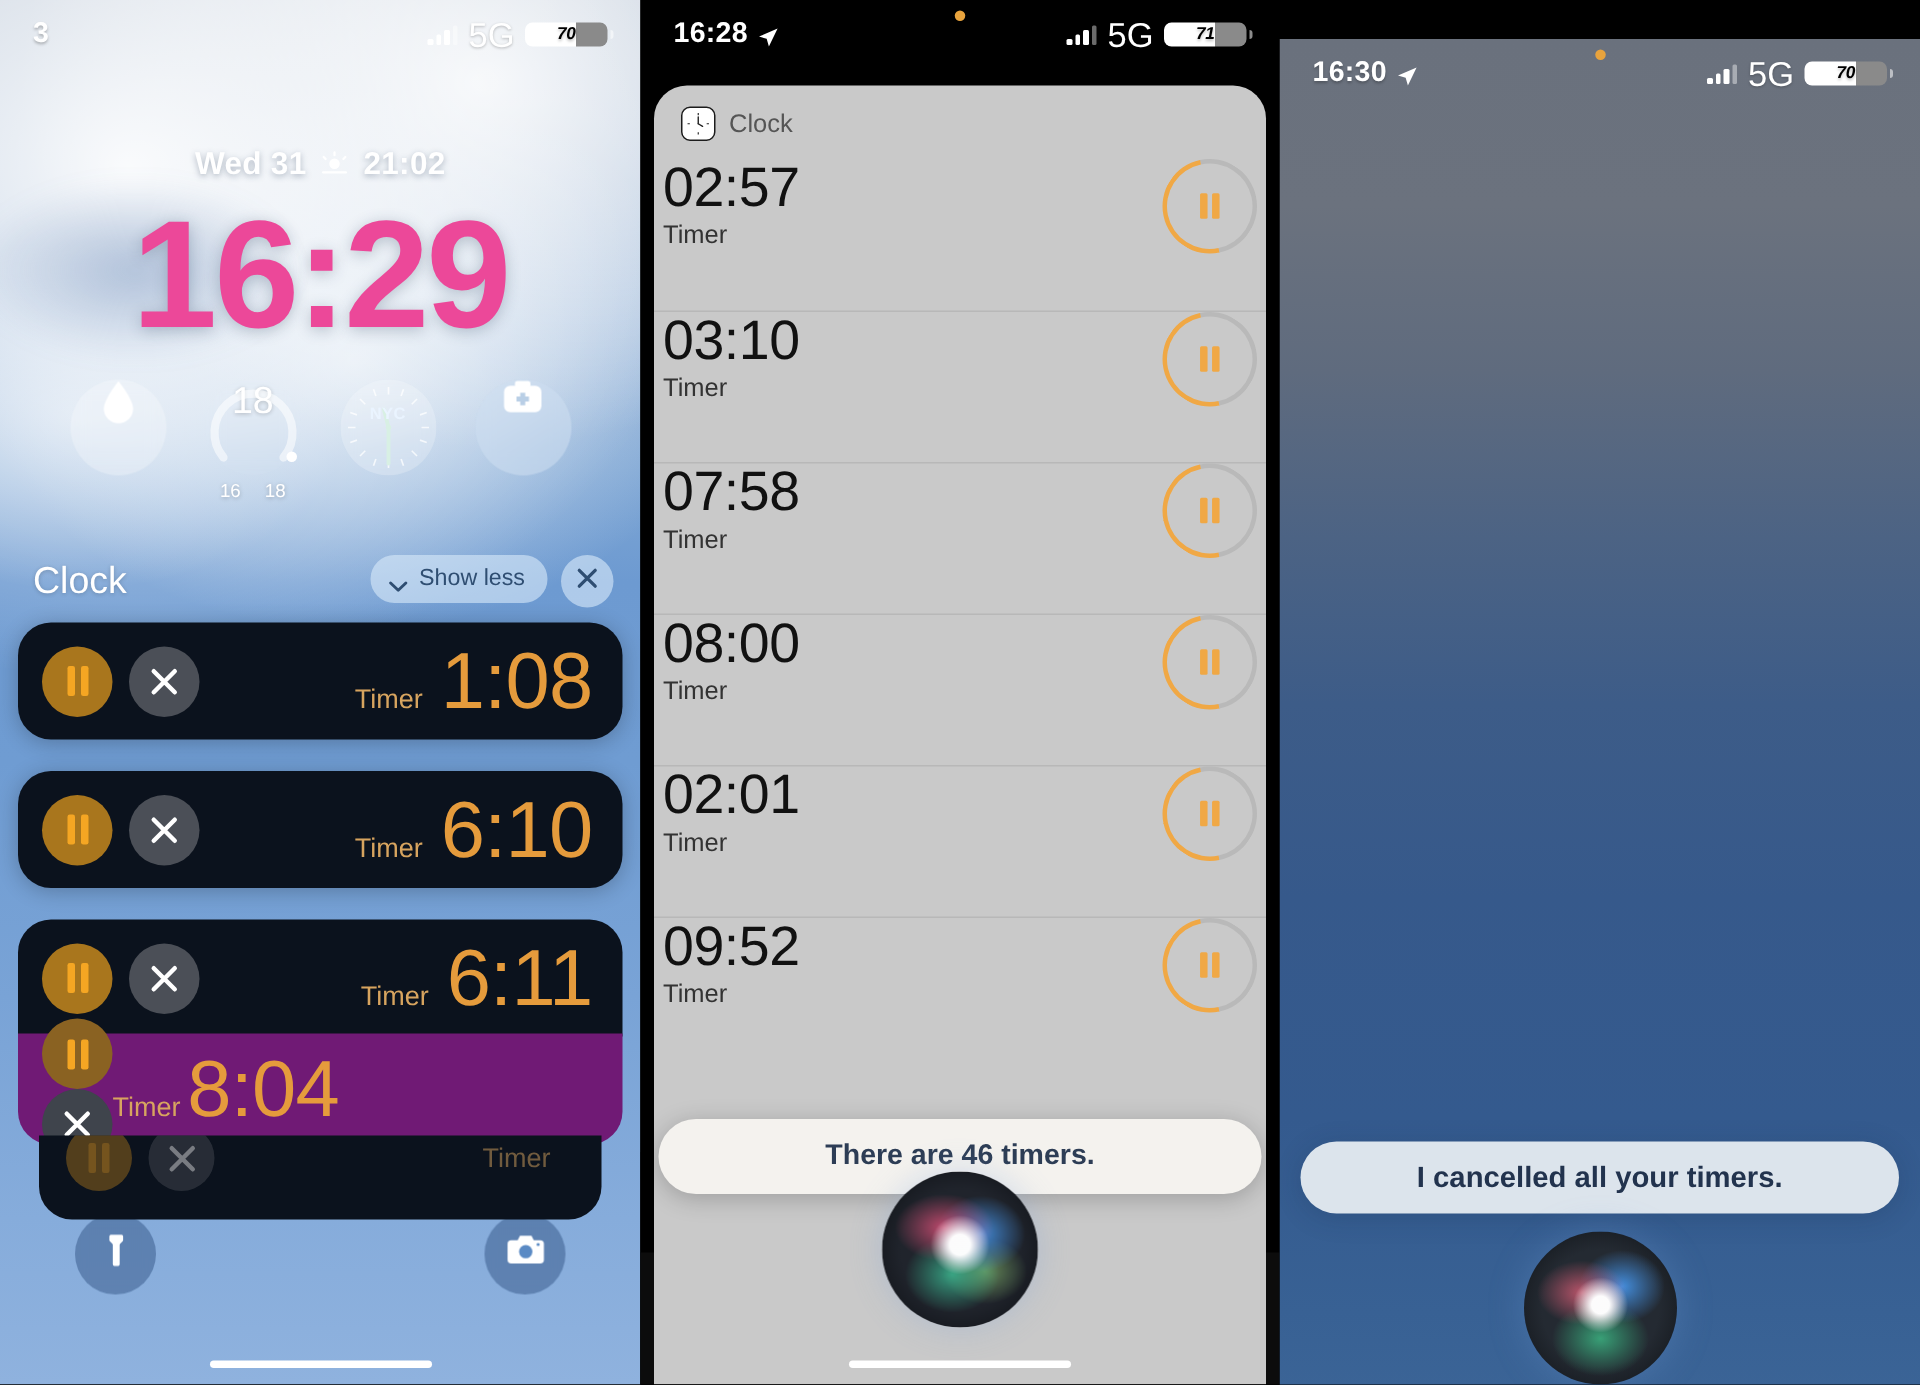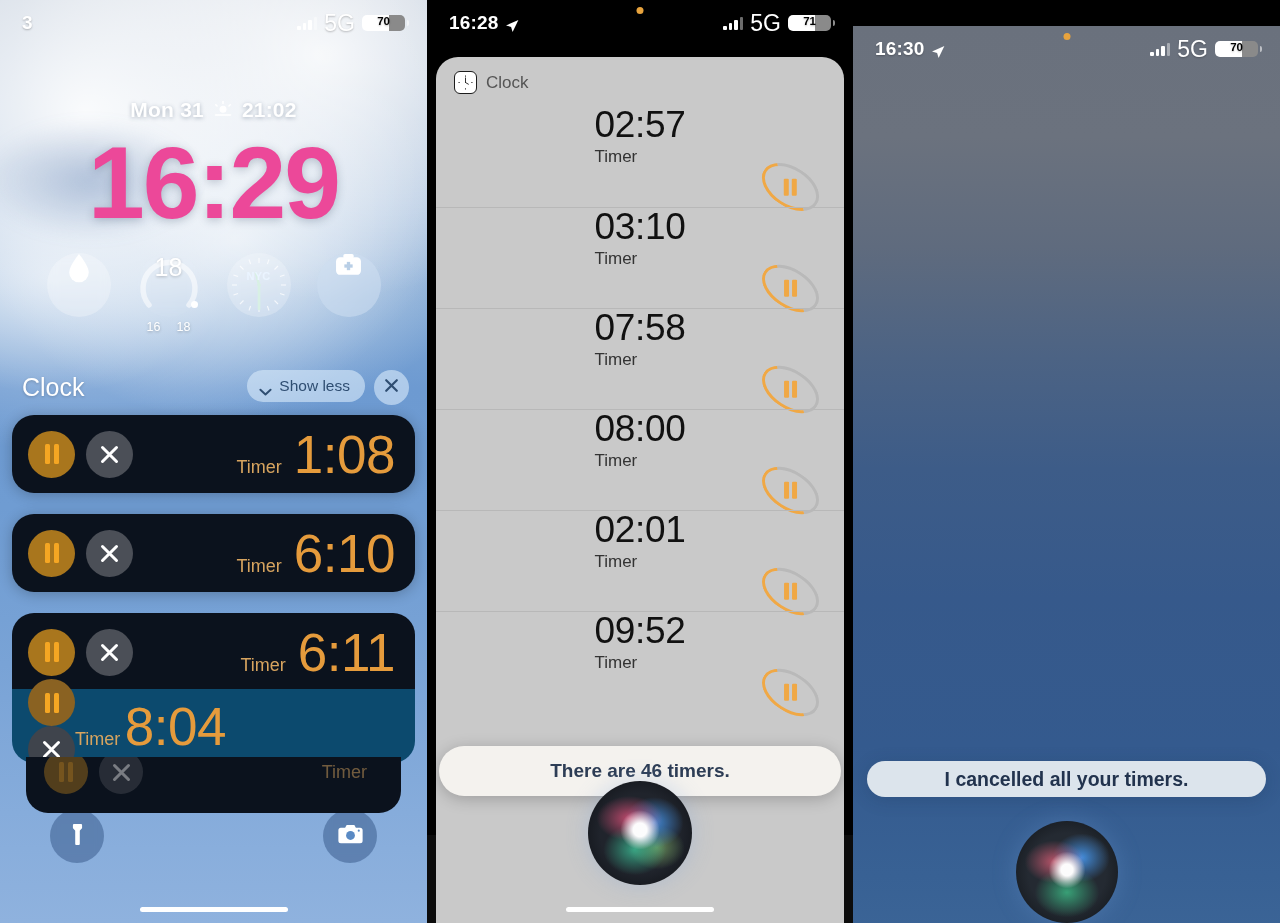--- a/index.html
+++ b/index.html
@@ -20,22 +20,22 @@
   .sb-left { font-size:19px; font-weight:600; letter-spacing:.2px;
      display:flex; align-items:center; gap:6px; text-shadow:0 1px 2px rgba(0,0,0,.25);}
   .sb-right { display:flex; align-items:center; gap:7px;
      text-shadow:0 1px 2px rgba(0,0,0,.25);}
   .sb-5g { font-size:23px; font-weight:500; }
   .loc-arrow { width:14px; height:14px; display:inline-block; }
   .bars { display:flex; align-items:flex-end; gap:2px; height:13px; }
   .bars i { display:block; width:3.5px; background:#fff; border-radius:1px; }
   .bars i:nth-child(1){height:4px;} .bars i:nth-child(2){height:7px;}
   .bars i:nth-child(3){height:10px;} .bars i:nth-child(4){height:13px; opacity:.42;}
-  .batt { position:relative; width:43px; height:16px; border-radius:5px;
-     background:#fff; display:flex; align-items:flex-start; justify-content:center; }
+  .batt { position:relative; width:55px; height:16px; border-radius:5px;
+     background:#fff; display:flex; align-items:center; justify-content:center;font-style:italic; }
   .batt.dim { background:linear-gradient(90deg,#fff 0 62%, #8a8a8a 62% 100%); }
   .batt span { font-size:11.5px; font-weight:700; color:#000; letter-spacing:-.2px; }
   .batt::after { content:""; position:absolute; right:-3.5px; top:5px;
      width:2px; height:6px; border-radius:0 2px 2px 0; background:rgba(255,255,255,.55); }
   .orange-dot { position:absolute; top:7px; left:50%; transform:translateX(-50%);
      width:7px; height:7px; border-radius:50%; background:#e8a33d; }
 
   
   .lock-bg { position:absolute; inset:0;
      background:
@@ -105,21 +105,21 @@
   .cbtn.cancel.dim { background:#3f444c; }
   .pausebars { display:flex; gap:4px; }
   .pausebars i { width:5px; height:20px; background:#f5a623; border-radius:1.5px; }
   .xglyph { width:21px; height:21px; }
   .tcard .right { margin-left:auto; display:flex; align-items:baseline; gap:12px; }
   .tlabel { color:#d7a45f; font-size:18px; font-weight:400; }
   .tval { color:#e59b3c; font-size:53px; font-weight:300; letter-spacing:-.5px; }
 
   
   .tgroup { position:relative; margin-bottom:0; }
-  .tgroup .row2 { position:relative; background:#0c4a6e; border-radius:0 0 22px 22px;
+  .tgroup .row2 { position:relative; background:#701a75; border-radius:0 0 22px 22px;
      height:74px; display:flex; align-items:center; padding:0 20px 0 16px; margin-top:-2px; }
   .tgroup .row1 { border-radius:22px 22px 0 0; margin-bottom:0; box-shadow:none; }
   .peek { position:absolute; left:14px; right:14px; top:144px; height:56px;
      background:#0b121d; border-radius:0 0 22px 22px; overflow:hidden;
      display:flex; align-items:center; padding:0 22px 0 18px; }
   .peek .btns { display:flex; gap:11px; opacity:.45; }
   .peek .cbtn { width:44px; height:44px; margin-top:-26px; }
   .peek .right { margin-left:auto; display:flex; align-items:baseline; gap:12px;
      opacity:.5; margin-top:-26px; }
 
@@ -134,22 +134,22 @@
      width:148px; height:5px; border-radius:3px; background:#fff; }
 
   
   .mid-card { position:absolute; top:57px; left:9px; right:9px; bottom:0;
      background:#c9c9c9; border-radius:22px 22px 0 0; overflow:hidden; }
   .mc-head { display:flex; align-items:center; gap:9px; padding:14px 18px 12px; }
   .appicon { width:23px; height:23px; border-radius:6px; background:#fff;
      border:1.6px solid #1c1c1c; display:flex; align-items:center; justify-content:center; }
   .mc-app { color:#555; font-size:17px; font-weight:500; }
   .tlist { }
-  .trow { height:101px; display:flex; align-items:center; padding:0 22px;
-     border-top:1px solid #b8b8b8; position:relative;flex-direction:column; }
+  .trow { height:101px; display:flex; align-items:flex-start; padding:0 6px;
+     border-top:1px solid #b8b8b8; position:relative; }
   .trow:first-child { border-top:none; }
   .trow .tt { display:flex; flex-direction:column; gap:4px; }
   .tt-time { font-size:37px; color:#111; font-weight:300; letter-spacing:-.3px; line-height:1; }
   .tt-lab { font-size:17px; color:#333; font-weight:400; }
   .pausering { margin-left:auto; width:63px; height:63px; border-radius:50%;
      border:3px solid #f0a845; border-top-color:#b9b9b9; border-right-color:#b9b9b9;
      display:flex; align-items:center; justify-content:center; transform:rotate(33deg); }
   .pausering .inner { transform:rotate(-33deg); display:flex; gap:3.5px; }
   .pausering .inner i { width:4.5px; height:17px; background:#f0a845; border-radius:1px; }
 
@@ -184,21 +184,21 @@
        radial-gradient(ellipse 42% 34% at 45% 66%, rgba(60,190,150,.8), rgba(60,190,150,0) 72%),
        radial-gradient(ellipse 36% 28% at 66% 64%, rgba(150,210,120,.6), rgba(150,210,120,0) 75%),
        radial-gradient(circle at 50% 50%, #20242c 54%, #0b0d11 100%);
      box-shadow:0 0 22px rgba(120,160,220,.30); }
 
   
   .right-bg { position:absolute; inset:0;
      background:linear-gradient(180deg,#6a717d 0%, #6b727e 12%, #5f6b7e 24%,
         #4c6384 36%, #3d5c88 48%, #36598b 62%, #345a8e 78%, #386194 92%, #3c6597 100%); }
   .right-bubble { position:absolute; left:14px; right:14px; top:735px;
-     background:#dce4ec; border-radius:26px; height:36px;
+     background:#dce4ec; border-radius:26px; height:48px;
      display:flex; align-items:center; justify-content:center;
      color:#22334e; font-size:19.5px; font-weight:600;
      box-shadow:0 3px 18px rgba(20,40,70,.2); }
   .right-orb { position:absolute; left:50%; transform:translateX(-50%);
      top:795px; width:102px; height:102px; border-radius:50%;
      background:
        radial-gradient(circle at 50% 48%, rgba(255,255,255,.98) 0 8%, rgba(255,255,255,0) 25%),
        radial-gradient(ellipse 42% 30% at 38% 40%, rgba(222,95,120,.8), rgba(222,95,120,0) 70%),
        radial-gradient(ellipse 40% 34% at 64% 36%, rgba(70,150,235,.92), rgba(70,150,235,0) 70%),
        radial-gradient(ellipse 44% 34% at 50% 70%, rgba(60,180,130,.85), rgba(60,180,130,0) 72%),
@@ -224,21 +224,21 @@
             <i></i>
           </span>
         <span class="sb-5g">5G</span>
         <span class="batt dim">
           <span>70</span>
         </span>
       </div>
     </div>
 
     <div class="lock-date">
-      <span>Mon 31</span>
+      <span>Wed 31</span>
       <span class="sun-icon">
         <svg viewBox="0 0 24 24" fill="#fff">
             <circle cx="12" cy="11" r="4.2"></circle>
             <rect x="2" y="17" width="20" height="1.8" rx=".9"></rect>
             <rect x="11.1" y="1" width="1.8" height="4" rx=".9"></rect>
             <rect x="3.2" y="4.4" width="1.8" height="4" rx=".9" transform="rotate(-45 4.1 6.4)"></rect>
             <rect x="19" y="4.4" width="1.8" height="4" rx=".9" transform="rotate(45 19.9 6.4)"></rect>
           </svg>
       </span>
       <span>21:02</span>

